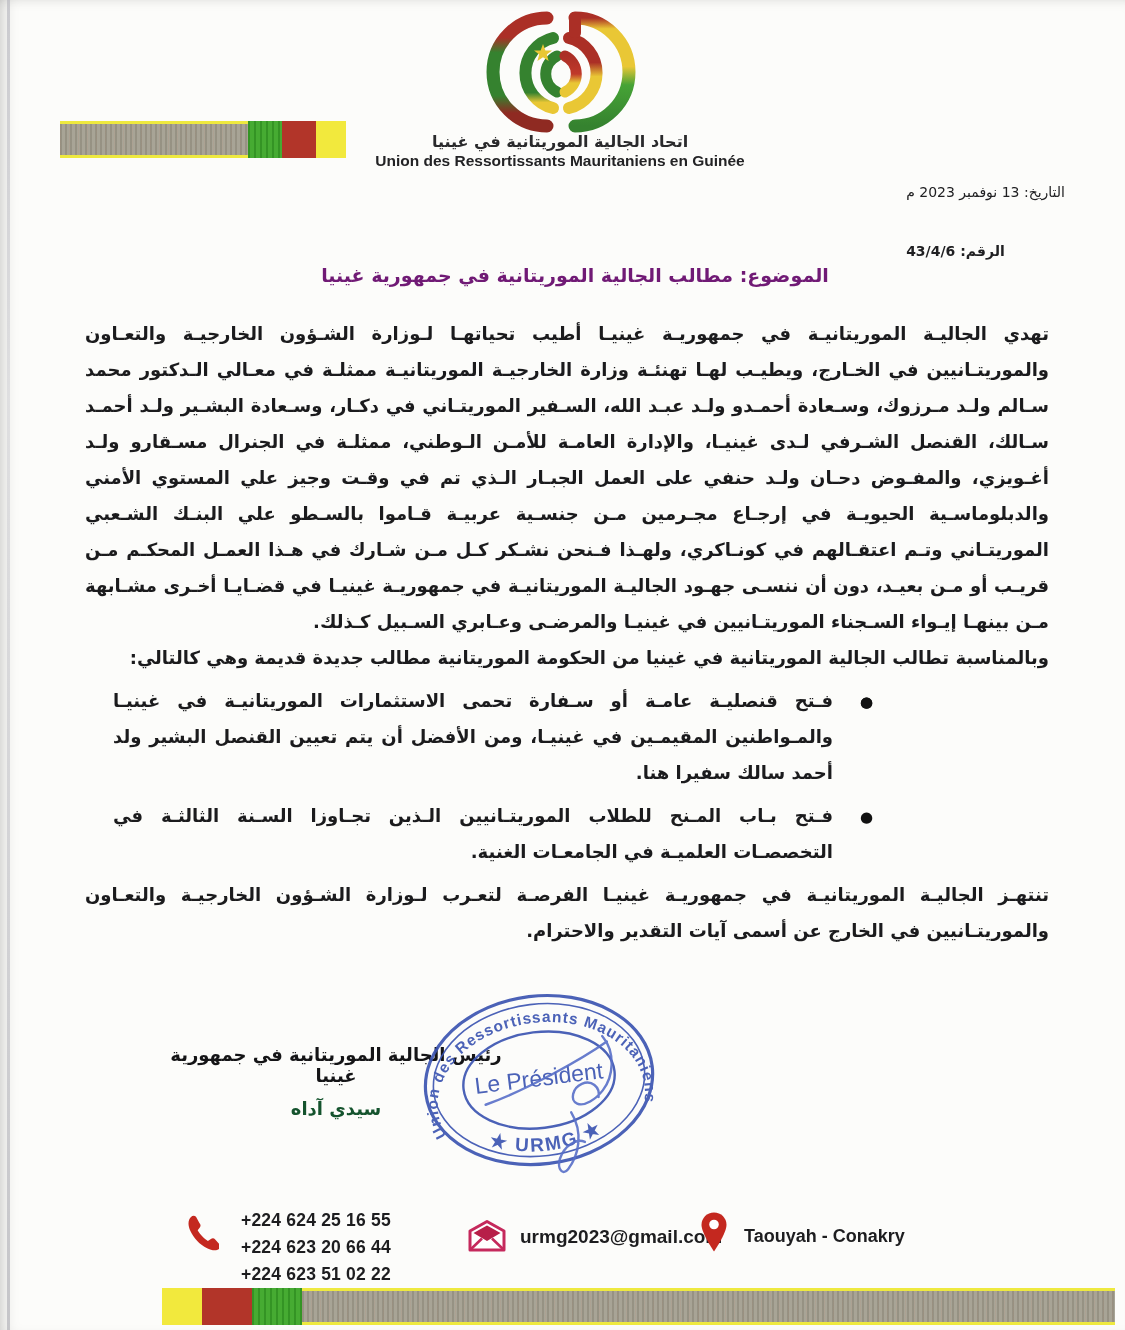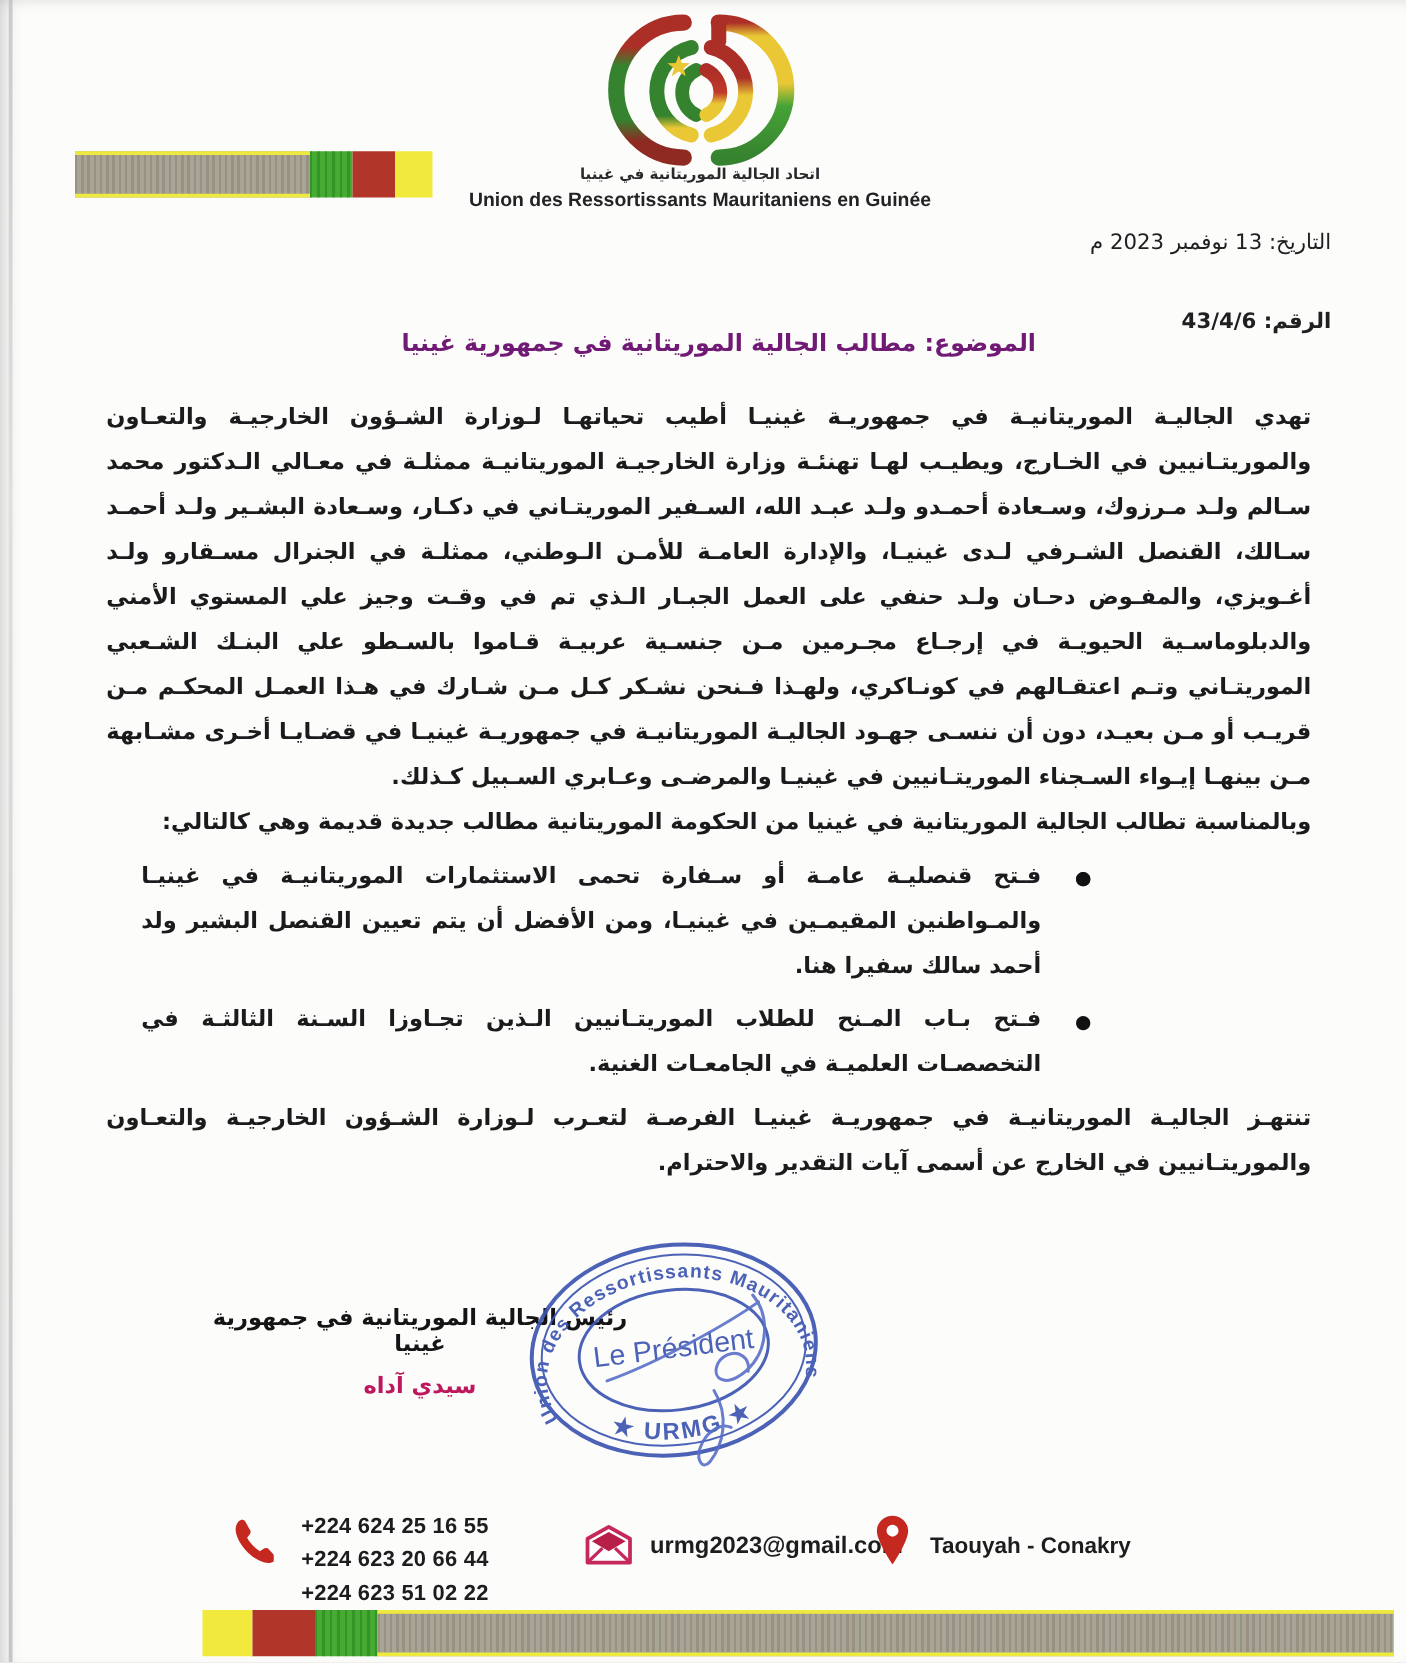--- a/index.html
+++ b/index.html
@@ -12,21 +12,21 @@
   }
   .scan-edge {
     position:absolute; left:7px; top:0; width:3px; height:1330px;
     background:linear-gradient(180deg,#b9b9c0,#d7d7da 30%,#c4c4c9 70%,#b2b2b8);
     opacity:.7;
   }
   
   .logo { position:absolute; left:483px; top:10px; width:156px; height:124px; }
   .org-name-ar {
     position:absolute; left:340px; top:132px; width:440px; text-align:center;
-    direction:rtl; font-size:12px; font-weight:bold; color:#2a2a2c; letter-spacing:.3px;
+    direction:rtl; font-size:16px; font-weight:bold; color:#2a2a2c; letter-spacing:.3px;
   }
   .org-name-fr {
     position:absolute; left:280px; top:152px; width:560px; text-align:center;
     font-family:"Liberation Sans", sans-serif; font-size:15.5px; font-weight:bold; color:#232325;
   }
   
   .bar { position:absolute; display:flex; height:37px; }
   .bar-top { left:60px; top:121px; width:286px; }
   .bar-bottom { left:162px; top:1288px; width:953px; }
   .seg { height:100%; }
@@ -36,21 +36,21 @@
                      repeating-linear-gradient(90deg, rgba(190,150,130,.18) 0 1px, rgba(0,0,0,0) 1px 9px);
     border-top:3px solid #eee93f; border-bottom:3px solid #eee93f;
   }
   .seg-green {
     background:#46ab32;
     background-image:repeating-linear-gradient(90deg, rgba(30,120,20,.45) 0 2px, rgba(0,0,0,0) 2px 6px);
   }
   .seg-red { background:#b23529; }
   .seg-yellow { background:#f2e93d; }
   
-  .meta { position:absolute; right:60px; top:184px; direction:rtl; text-align:right; font-size:17px; color:#202022; }
+  .meta { position:absolute; right:60px; top:184px; direction:rtl; text-align:left; font-size:14px; color:#202022; }
   .meta .ref { margin-top:43px;font-weight:bold; }
   .subject {
     position:absolute; left:85px; right:60px; top:264px; text-align:center;
     direction:rtl; font-size:19px; font-weight:bold; color:#701a75;
   }
   
   .body-text {
     position:absolute; left:85px; right:76px; top:316px;
     direction:rtl; text-align:justify; font-size:18px; font-weight:bold;
     line-height:36px; color:#1b1b1d;
@@ -61,21 +61,21 @@
   .body-text li .bullet-dot {
     position:absolute; right:4px; top:1px; font-size:15px; color:#111;
   }
   
   .sig-title {
     position:absolute; left:168px; top:1044px; width:336px; text-align:center;
     direction:rtl; font-size:18px; font-weight:bold; color:#141416;
   }
   .sig-name {
     position:absolute; left:238px; top:1098px; width:196px; text-align:center;
-    direction:rtl; font-size:18px; font-weight:bold; color:#be185d;
+    direction:rtl; font-size:18px; font-weight:bold; color:#14532d;
   }
   .stamp { position:absolute; left:418px; top:990px; width:244px; height:196px; transform:rotate(-7deg); opacity:.92; }
   .stamp text { font-family:"Liberation Sans", sans-serif; }
   
   .footer-item { position:absolute; font-family:"Liberation Sans", sans-serif; color:#1d1d1f; }
   .phone-icon { left:183px; top:1213px; width:36px; height:42px; }
   .phone-list { left:241px; top:1207px; font-size:17.5px; font-weight:bold; line-height:27px; letter-spacing:.2px; }
   .mail-icon { left:466px; top:1219px; width:42px; height:34px; }
   .mail-text { left:520px; top:1226px; font-size:19px; font-weight:bold; }
   .pin-icon { left:700px; top:1211px; width:28px; height:42px; }

